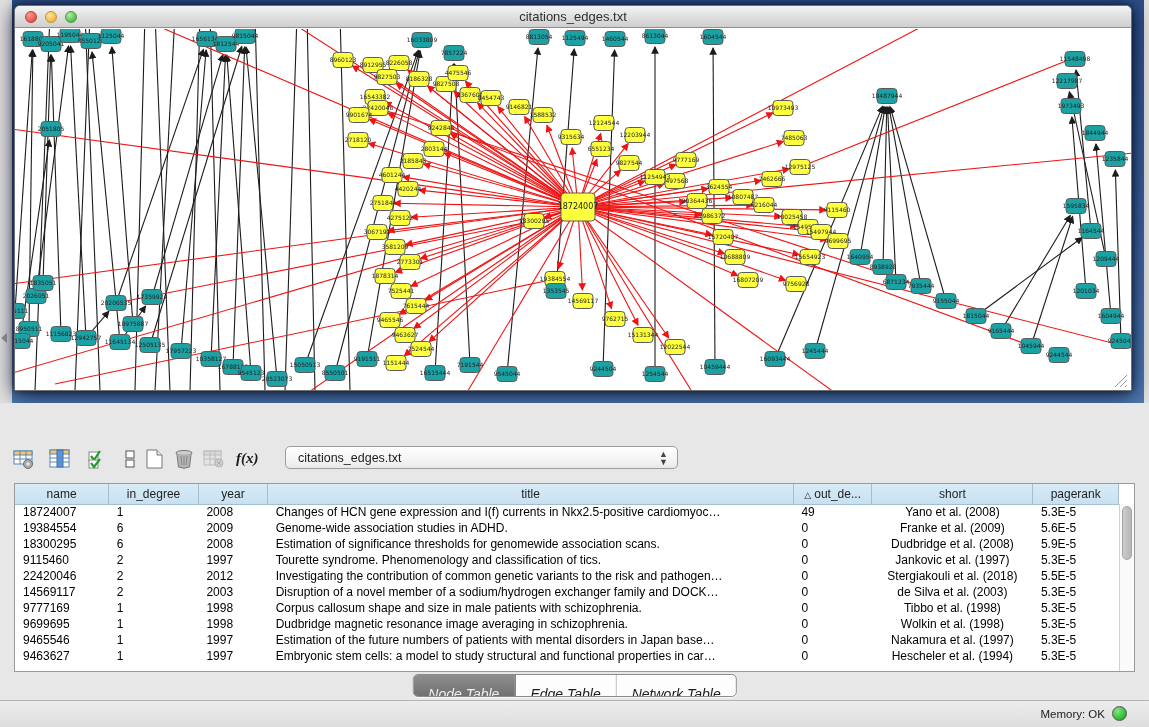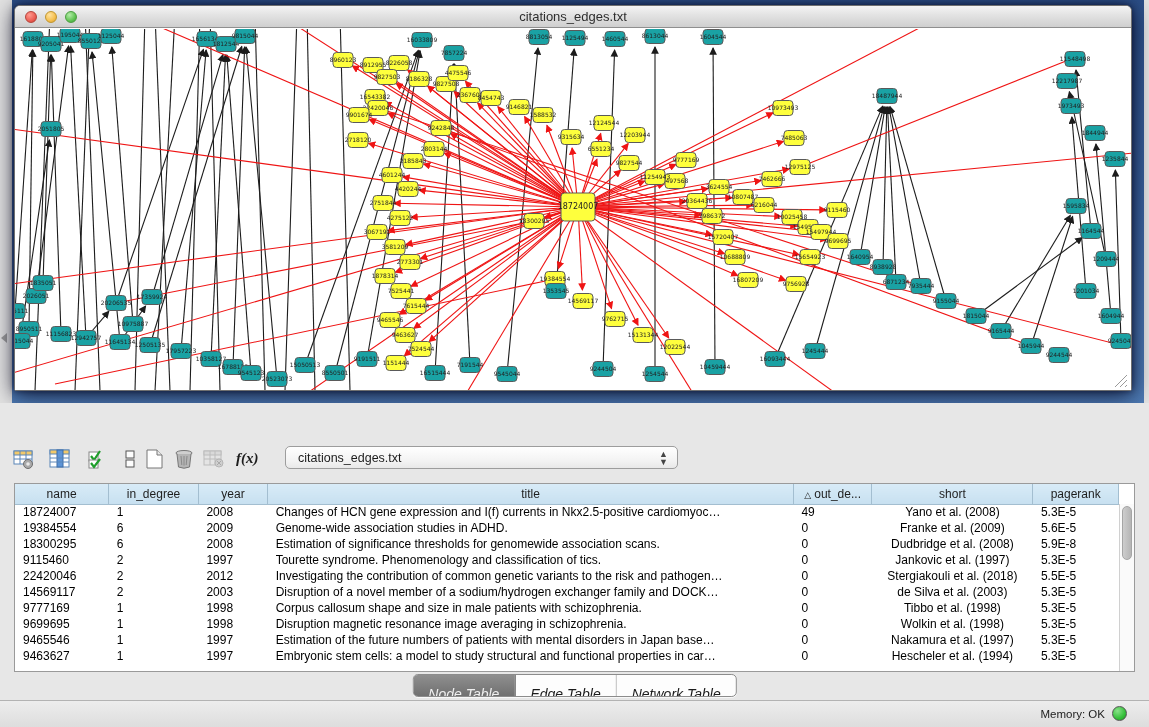--- a/index.html
+++ b/index.html
@@ -894,21 +894,21 @@
               <td class="c-short">Franke et al. (2009)</td>
               <td>5.6E-5</td>
             </tr>
             <tr>
               <td>18300295</td>
               <td>6</td>
               <td>2008</td>
               <td>Estimation of significance thresholds for genomewide association scans.</td>
               <td>0</td>
               <td class="c-short">Dudbridge et al. (2008)</td>
-              <td>5.9E-8</td>
+              <td>5.9E-5</td>
             </tr>
             <tr>
               <td>9115460</td>
               <td>2</td>
               <td>1997</td>
               <td>Tourette syndrome. Phenomenology and classification of tics.</td>
               <td>0</td>
               <td class="c-short">Jankovic et al. (1997)</td>
               <td>5.3E-5</td>
             </tr>
@@ -936,21 +936,21 @@
               <td>1998</td>
               <td>Corpus callosum shape and size in male patients with schizophrenia.</td>
               <td>0</td>
               <td class="c-short">Tibbo et al. (1998)</td>
               <td>5.3E-5</td>
             </tr>
             <tr>
               <td>9699695</td>
               <td>1</td>
               <td>1998</td>
-              <td>Disruption magnetic resonance image averaging in schizophrenia.</td>
+              <td>Dudbridge magnetic resonance image averaging in schizophrenia.</td>
               <td>0</td>
               <td class="c-short">Wolkin et al. (1998)</td>
               <td>5.3E-5</td>
             </tr>
             <tr>
               <td>9465546</td>
               <td>1</td>
               <td>1997</td>
               <td>Estimation of the future numbers of patients with mental disorders in Japan base…</td>
               <td>0</td>

